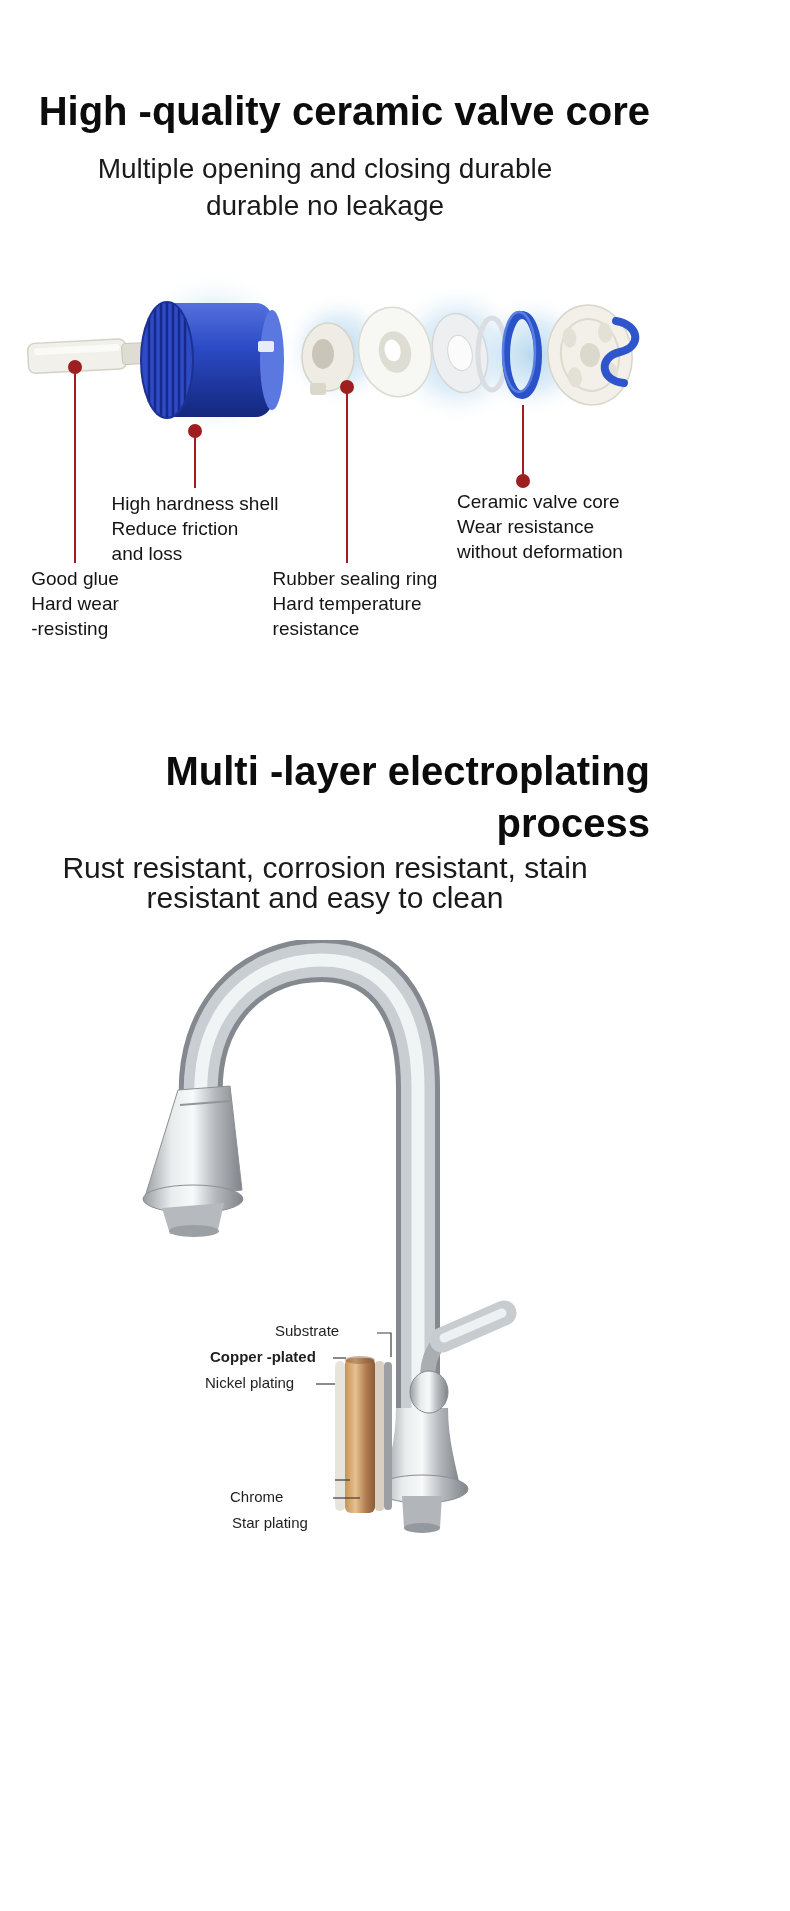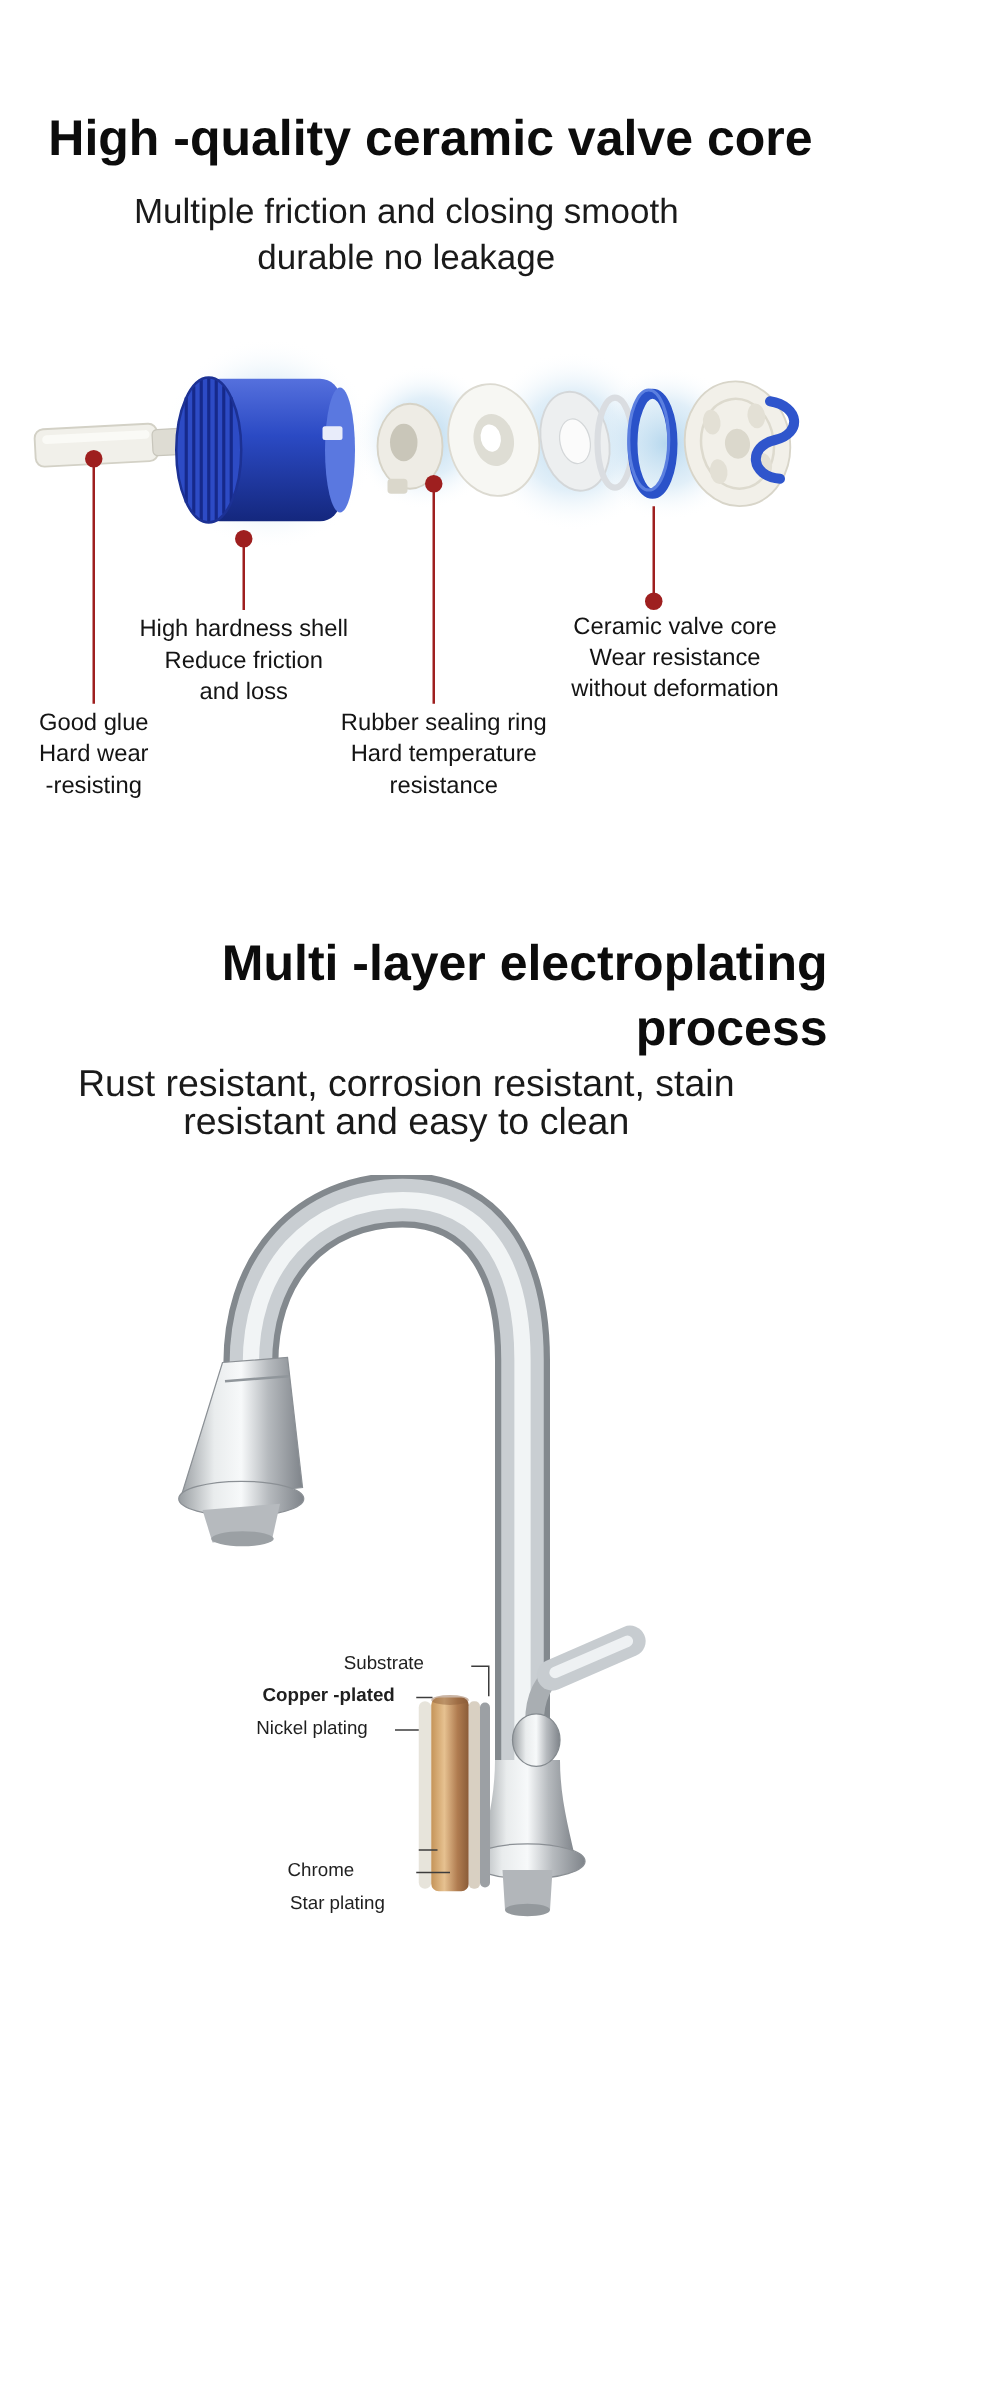--- a/index.html
+++ b/index.html
@@ -3,34 +3,34 @@
 <meta charset="utf-8">
 <style>
   html,body{margin:0;padding:0;background:#ffffff;}
   body{font-family:"Liberation Sans", sans-serif;color:#111;}
   h1{margin:0;font-weight:700;}
   .page{position:relative;width:790px;height:1911px;background:#ffffff;overflow:hidden;}
   .abs{position:absolute;}
   .centered-col{left:0;width:650px;text-align:center;}
   .title{font-weight:700;color:#0c0c0c;white-space:pre;text-align:right;}
   .valve-title{top:86px;font-size:40px;line-height:50px;}
-  .plating-title{top:745px;font-size:40px;line-height:52px;padding-left:12px;}
+  .plating-title{top:745px;font-size:40px;line-height:52px;}
   .subtitle{color:#1a1a1a;white-space:pre;}
   .valve-subtitle{top:150px;font-size:28px;line-height:37px;}
   .plating-subtitle{top:853px;font-size:30px;line-height:30px;}
-  .callout{position:absolute;transform:translateX(-50%);text-align:center;white-space:pre;font-size:19px;line-height:25px;color:#141414;}
+  .callout{position:absolute;transform:translateX(-50%);text-align:left;white-space:pre;font-size:19px;line-height:25px;color:#141414;}
   .layer-label{position:absolute;font-size:15px;color:#1f1f1f;white-space:pre;text-align:left;}
 </style>
 </head>
 <body>
 
 <div class="page">
 
   <h1 class="abs centered-col title valve-title">High -quality ceramic valve core</h1>
-  <div class="abs centered-col subtitle valve-subtitle">Multiple friction and closing smooth
+  <div class="abs centered-col subtitle valve-subtitle">Multiple opening and closing durable
 durable no leakage</div>
 
   <svg class="abs" style="left:10px;top:255px;" width="640" height="405" viewBox="0 0 640 405">
     <defs>
       <radialGradient id="glow">
         <stop offset="0%" stop-color="#aed3ec" stop-opacity="0.9"></stop>
         <stop offset="55%" stop-color="#c9e2f3" stop-opacity="0.55"></stop>
         <stop offset="100%" stop-color="#ffffff" stop-opacity="0"></stop>
       </radialGradient>
       <linearGradient id="blueBody" x1="0" y1="0" x2="0" y2="1">

